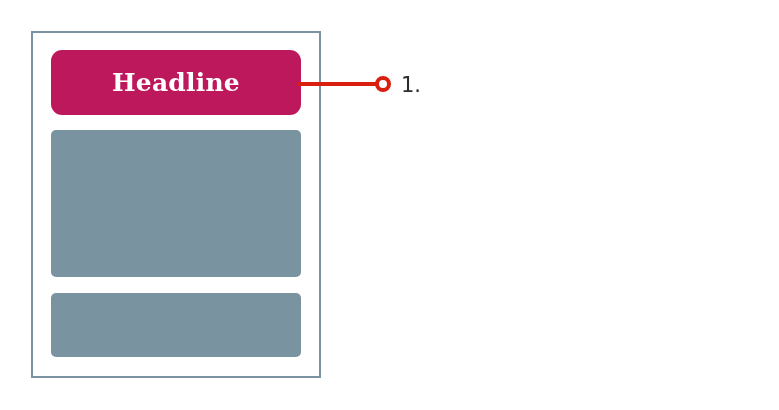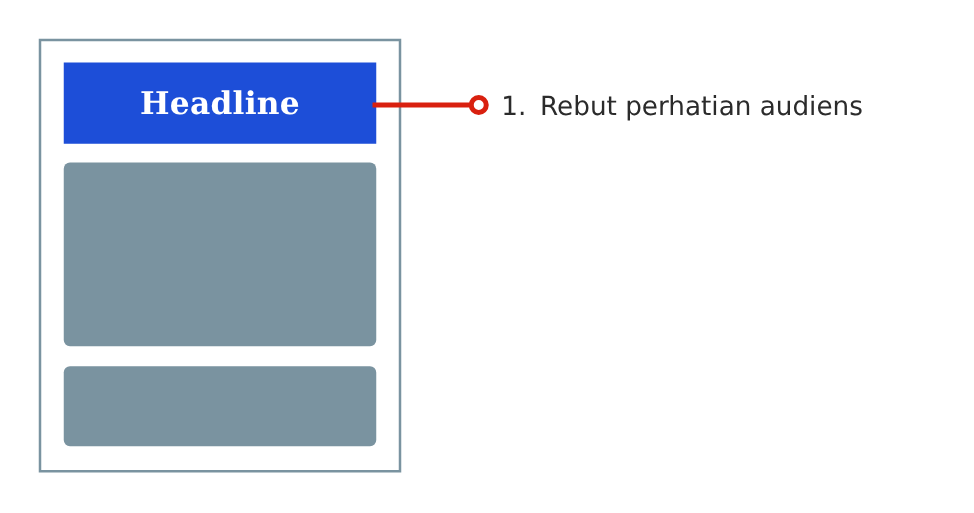--- a/index.html
+++ b/index.html
@@ -32,22 +32,22 @@
     background: #ffffff;
   }
 
   
   .headline-block {
     position: absolute;
     left: 51px;
     top: 50px;
     width: 250px;
     height: 65px;
-    background: #1d4ed8;
-    border-radius: 0;
+    background: #be185d;
+    border-radius: 11px;
     display: flex;
     align-items: center;
     justify-content: center;
   }
   .headline-text {
     color: #ffffff;
     font-family: "DejaVu Serif", "Liberation Serif", serif;
     font-weight: bold;
     font-size: 25px;
     letter-spacing: 0.2px;
@@ -125,16 +125,15 @@
 
   <div class="content-block block-body"></div>
 
   <div class="content-block block-footer"></div>
 
   <div class="connector-line"></div>
   <div class="connector-marker"></div>
 
   <div class="callout-label">
     <span class="callout-number">1.</span>
-    <span>Rebut perhatian audiens</span>
   </div>
 
 </div>
 
 </body></html>

